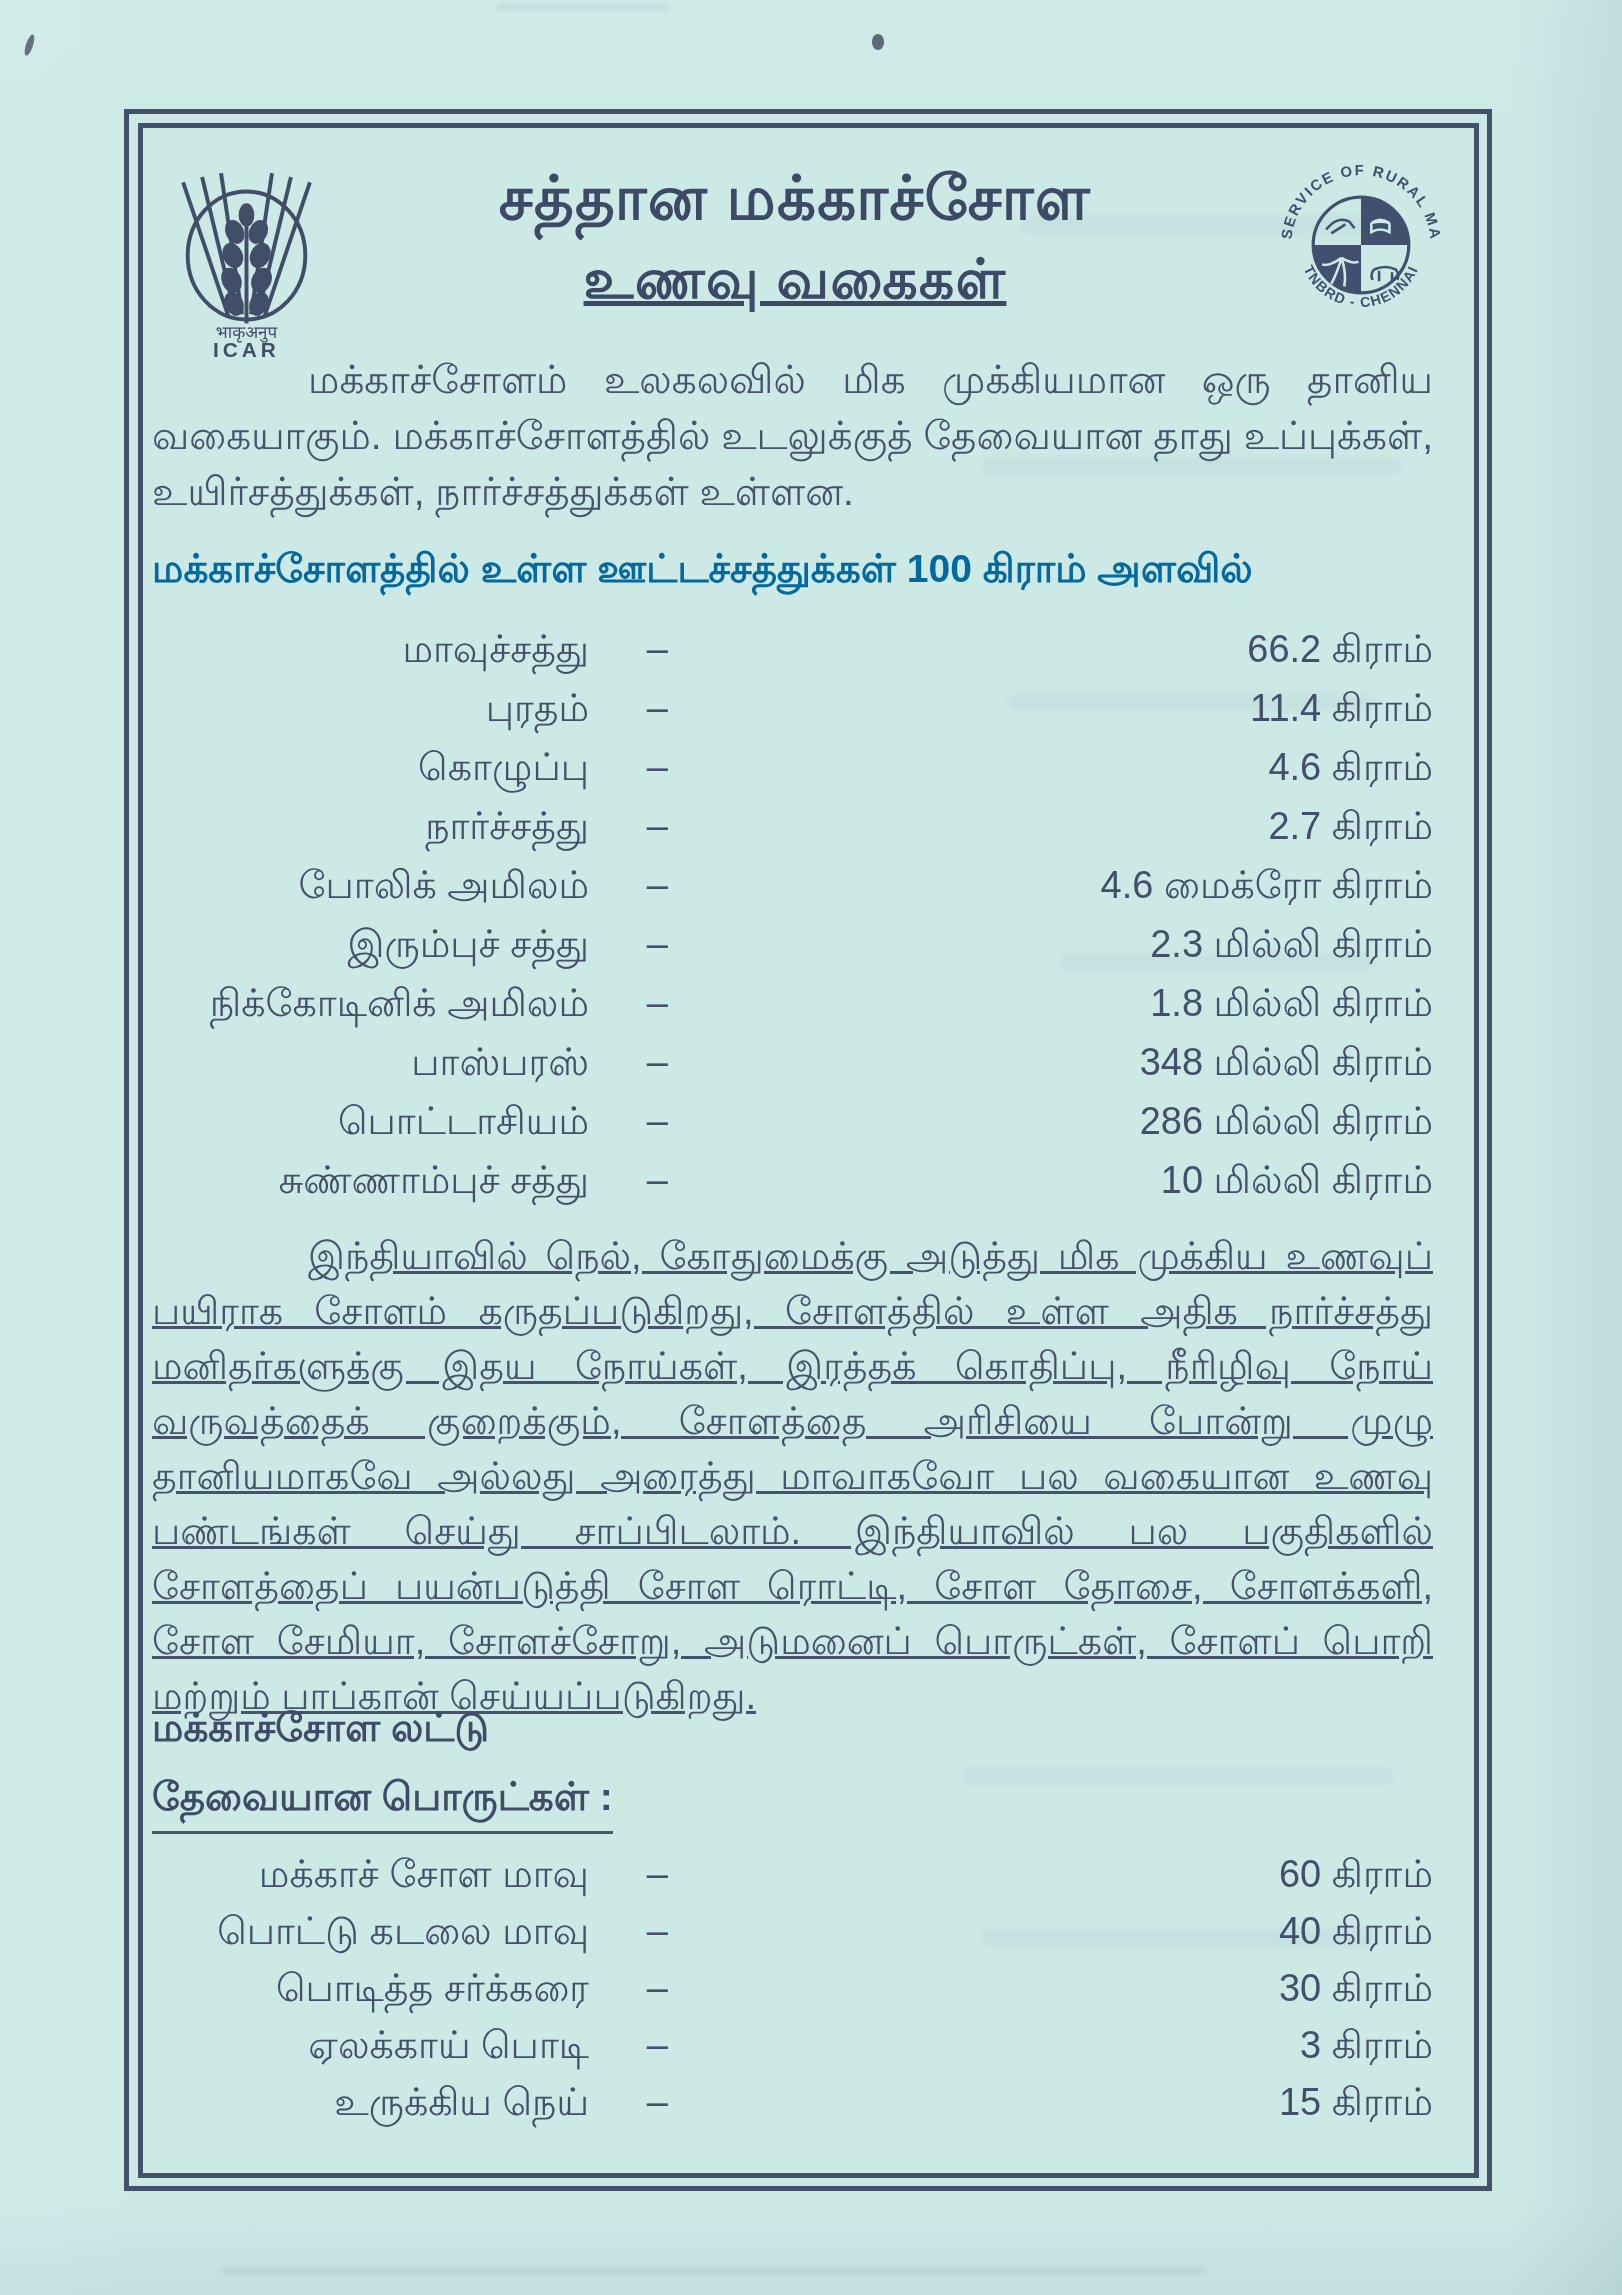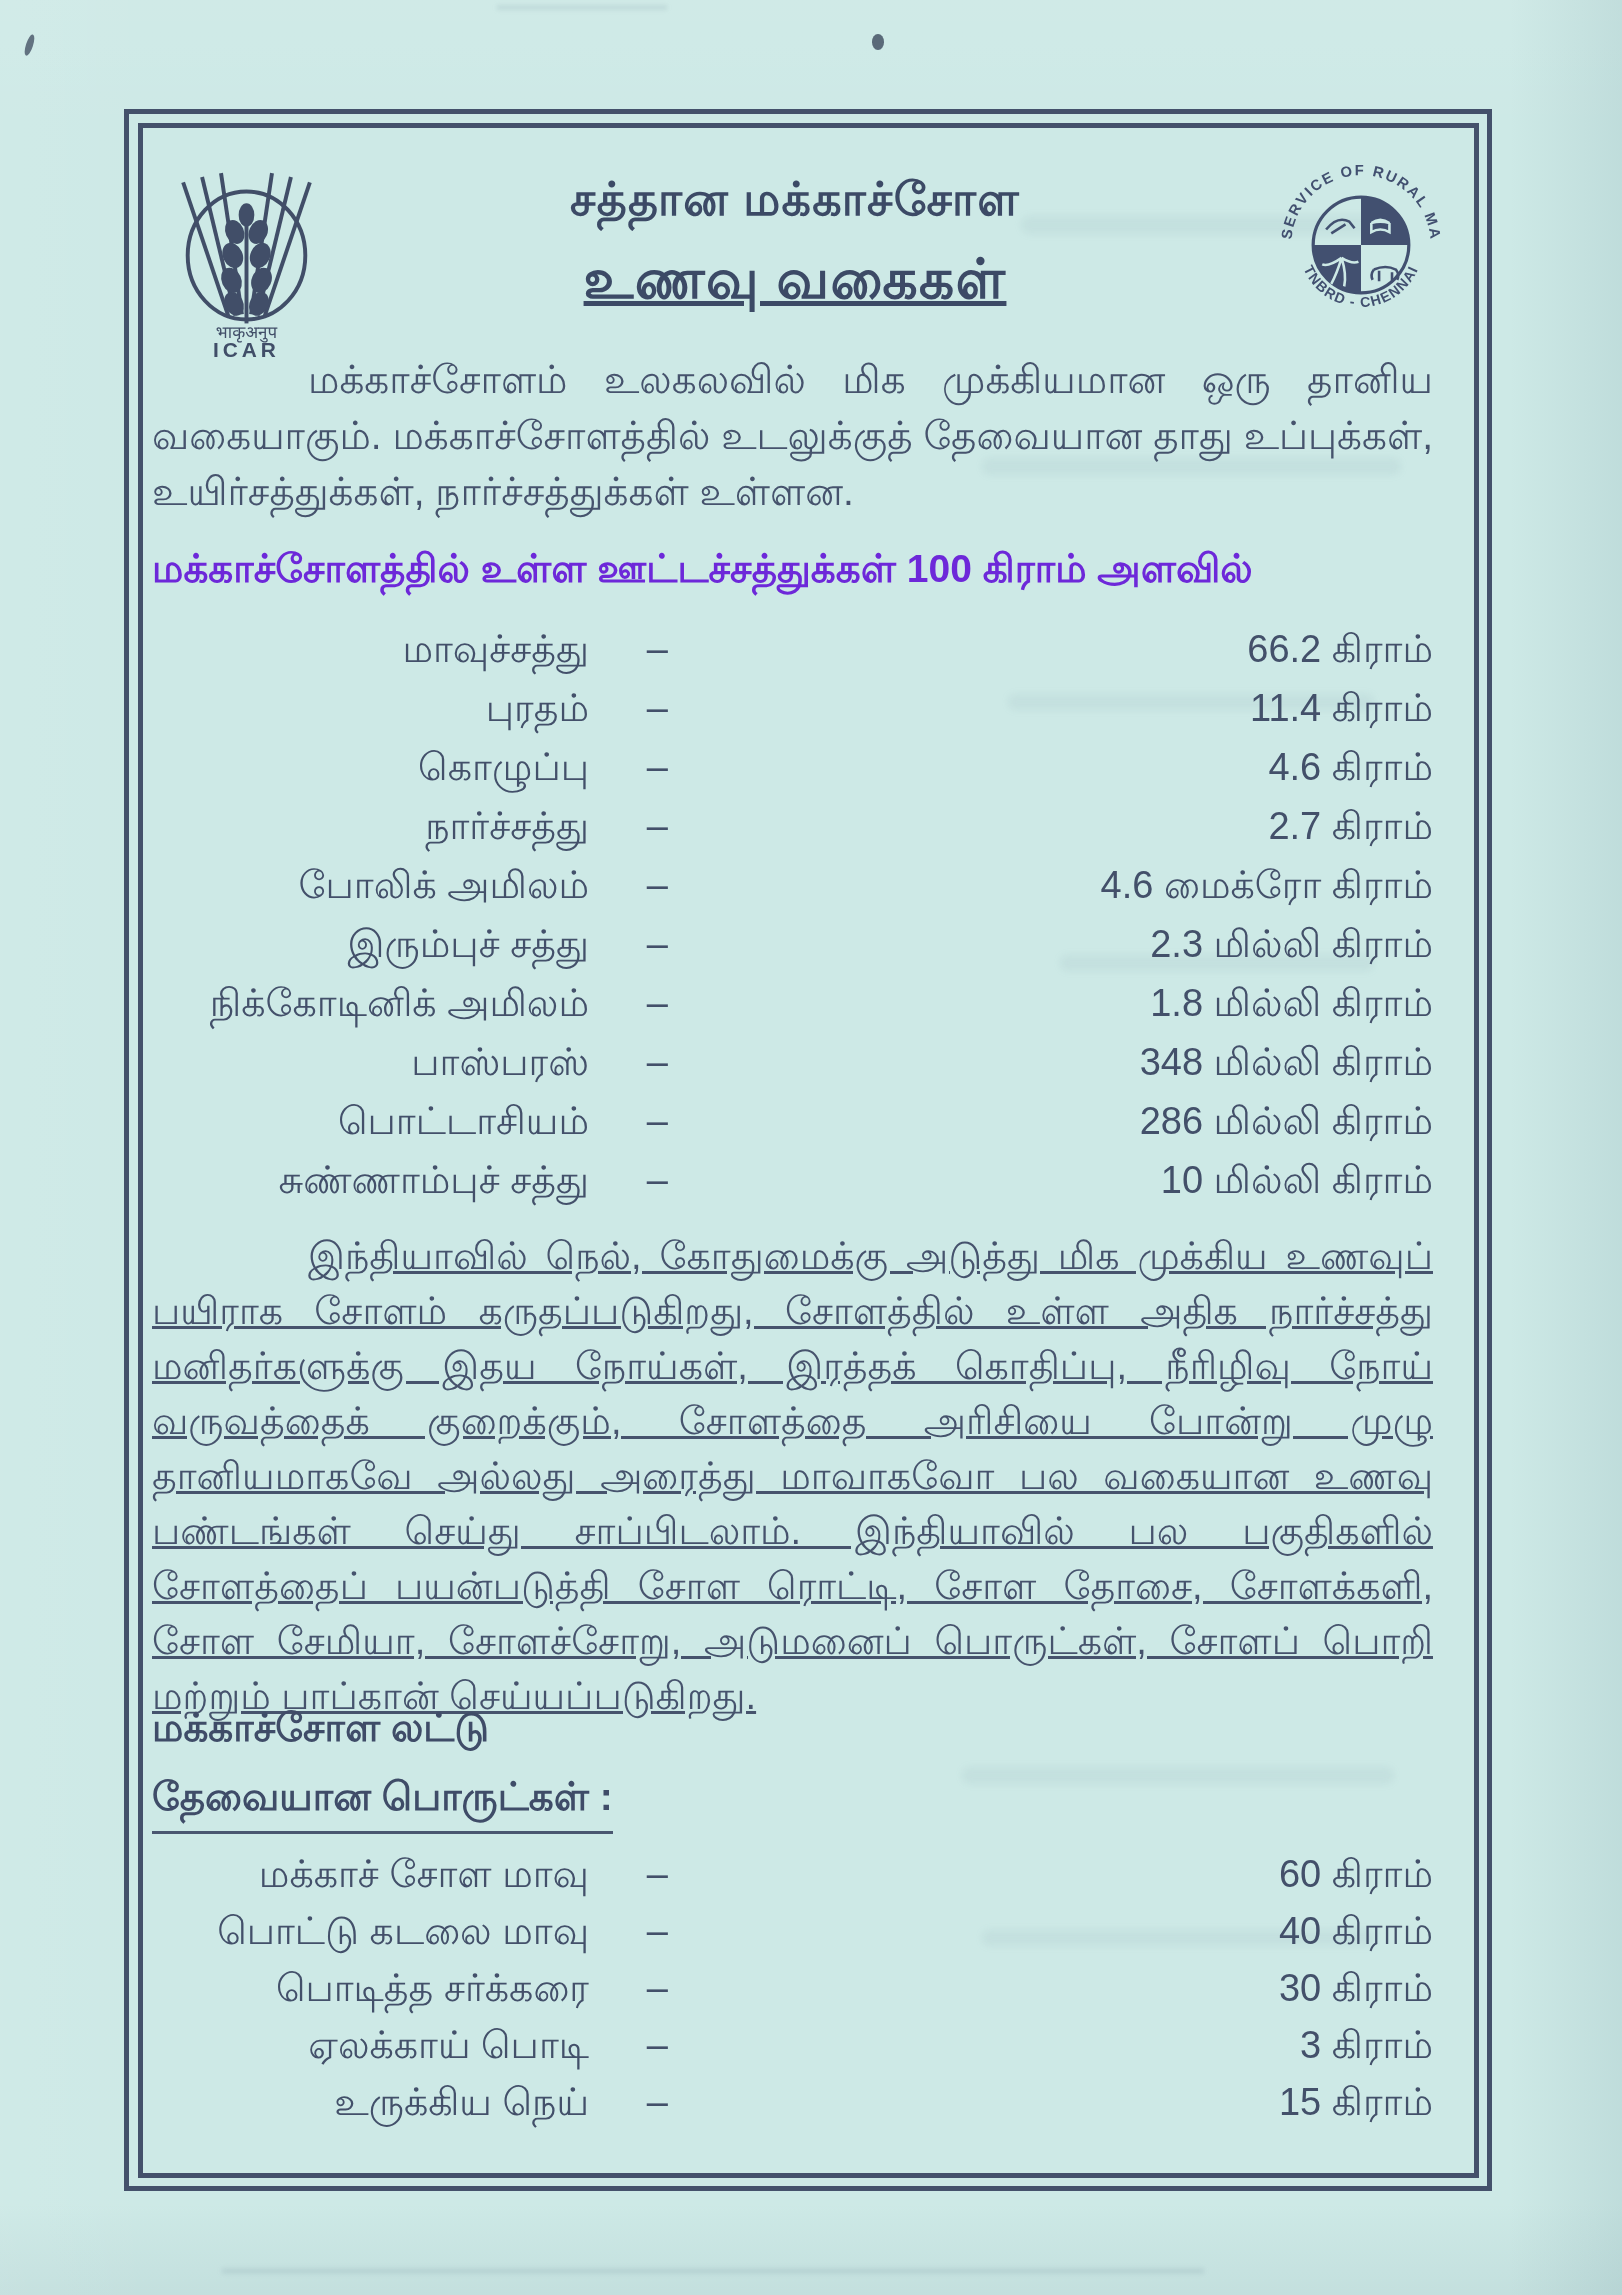--- a/index.html
+++ b/index.html
@@ -12,29 +12,29 @@
   .scan-tint{position:absolute;inset:0;pointer-events:none;
     background:linear-gradient(90deg, rgba(255,255,255,0.05) 0%, rgba(0,0,0,0) 10%, rgba(0,0,0,0) 93%, rgba(90,130,140,0.12) 100%),
                linear-gradient(180deg, rgba(255,255,255,0.06) 0%, rgba(0,0,0,0) 6%, rgba(0,0,0,0) 96%, rgba(110,140,150,0.10) 100%);}
   .frame-outer{position:absolute;left:124px;top:109px;width:1368px;height:2082px;
     border:5.9px solid #44516b;box-sizing:border-box;}
   .frame-inner{position:absolute;inset:8.5px;border:5.9px solid #44516b;}
 
   .abs{position:absolute;}
   .title-line{left:144px;width:1302px;text-align:center;font-weight:bold;
     color:#3c4a66;letter-spacing:1.3px;white-space:nowrap;}
-  .title-1{top:172px;font-size:46px;}
+  .title-1{top:163px;font-size:61px;}
   .title-2{top:247px;font-size:55px;text-decoration:underline;}
 
   .para{color:#46536d;text-align:justify;}
   .intro{left:152px;top:352px;width:1281px;font-size:39px;line-height:56px;text-indent:156px;}
   .bodypara{left:152px;top:1229px;width:1281px;font-size:38px;line-height:55px;text-indent:156px;text-decoration:underline;}
 
   .nheading{left:152px;top:547px;width:1302px;font-size:39px;font-weight:bold;
-    white-space:nowrap;color:#6d28d9;}
+    white-space:nowrap;color:#0369a1;}
 
   .dtable{left:152px;width:1281px;text-align:right;}
   .nt{top:628px;}
   .rt{top:1853px;}
   .trow{display:flex;align-items:flex-start;}
   .nt .trow{height:59px;}
   .rt .trow{height:57px;}
   .tlabel{width:437px;font-size:38px;}
   .tdash{width:79px;font-size:38px;}
   .tvalue{flex:1;font-size:38px;}

